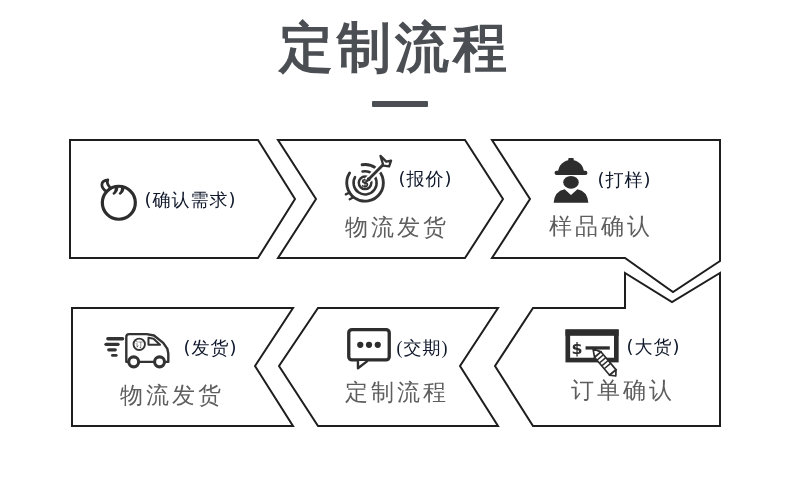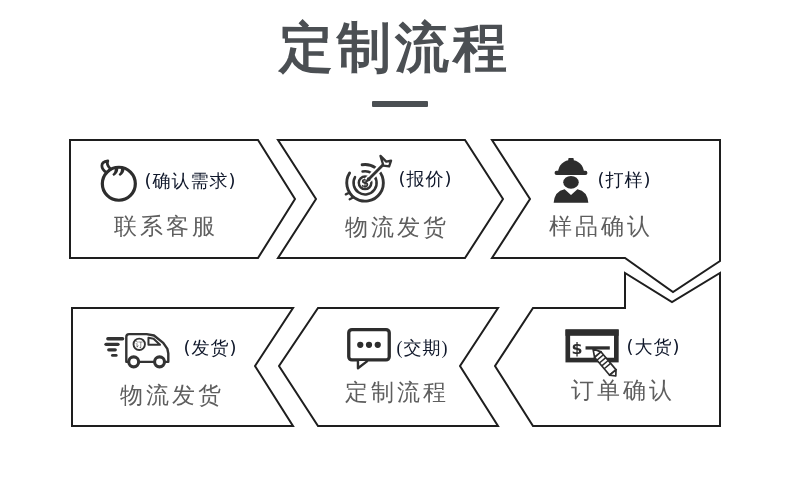--- a/index.html
+++ b/index.html
@@ -59,21 +59,20 @@
 
   <div class="step s1">
     <div class="iconrow">
       <svg class="icon" width="44" height="46" viewBox="0 0 48 50">
         <path d="M13,16 C6,12 5,4 14,3 C12,7 15,10 17,12 Z" fill="#ffffff" stroke="#2d2d2d" stroke-width="3" stroke-linejoin="round"></path>
         <circle cx="26" cy="28" r="18" fill="#ffffff" stroke="#2d2d2d" stroke-width="3.5"></circle>
         <text x="26" y="34" font-size="30" font-weight="bold" fill="#2d2d2d" text-anchor="middle" font-family="DejaVu Serif,serif">”</text>
       </svg>
       <span class="paren">(确认需求)</span>
     </div>
-    <div class="label">联系客服</div>
   </div>
 
   <div class="step s2">
     <div class="iconrow">
       <svg class="icon" width="52" height="52" viewBox="0 0 54 54">
         <circle cx="25" cy="31" r="19" fill="none" stroke="#333333" stroke-width="3" stroke-dasharray="88 16" transform="rotate(-55 25 31)" stroke-linecap="round"></circle>
         <circle cx="25" cy="31" r="12" fill="none" stroke="#333333" stroke-width="2.6" stroke-dasharray="55 10" transform="rotate(-55 25 31)" stroke-linecap="round"></circle>
         <circle cx="25" cy="31" r="6.5" fill="#ffffff" stroke="#333333" stroke-width="2.6"></circle>
         <text x="25" y="35.5" font-size="12" font-weight="bold" fill="#333333" text-anchor="middle">$</text>
         <line x1="47" y1="9" x2="27" y2="29" stroke="#ffffff" stroke-width="7"></line>

